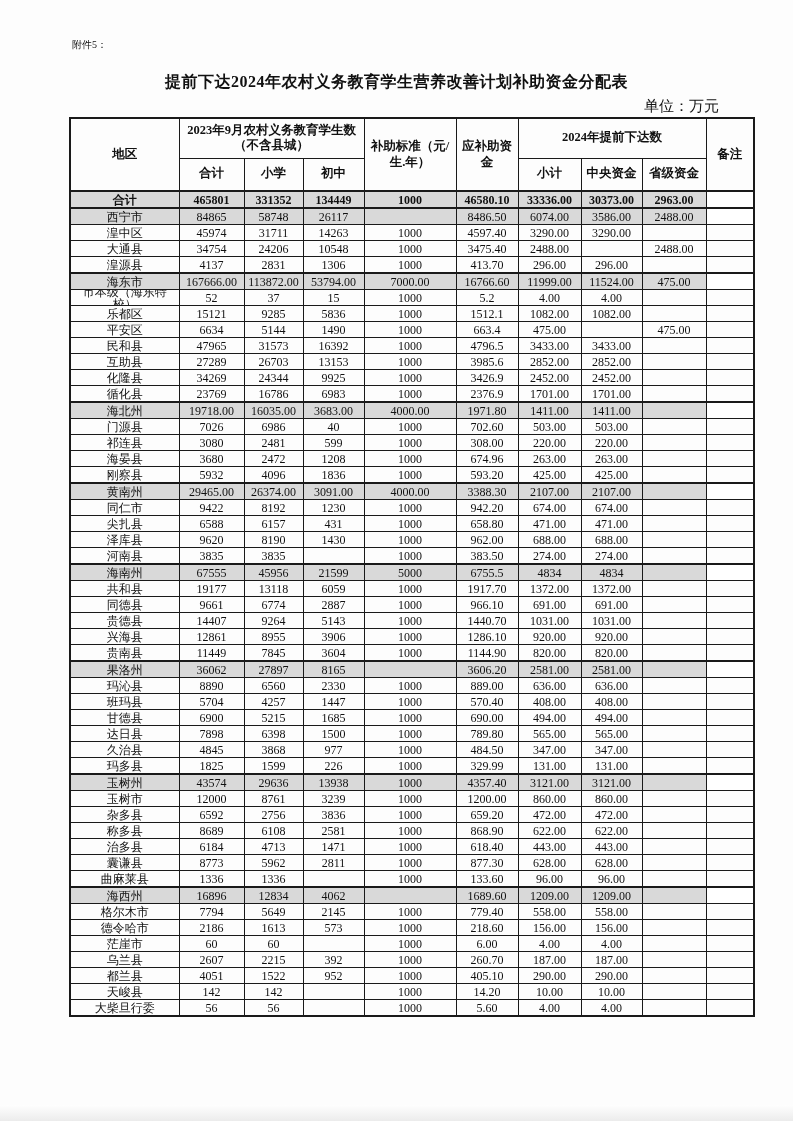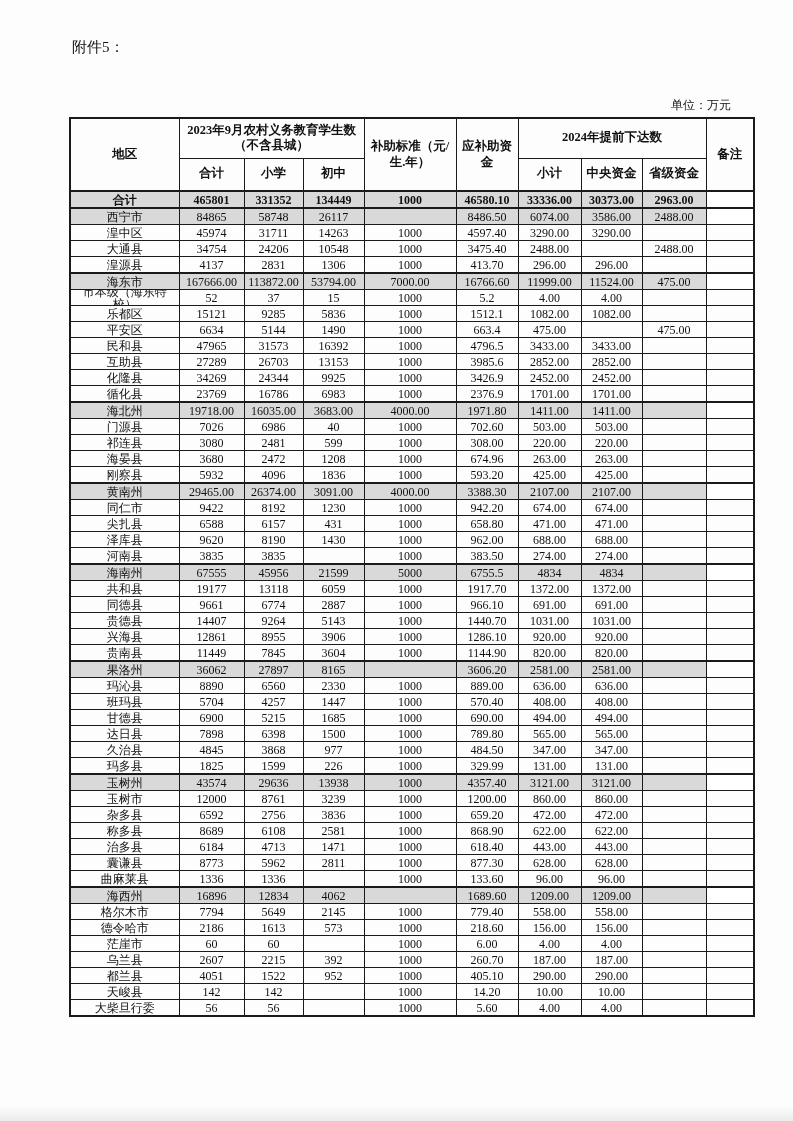--- a/index.html
+++ b/index.html
@@ -12,32 +12,32 @@
     position: relative;
     overflow: hidden;
   }
   .page {
     position: absolute; left: 0; top: 0;
     width: 793px; height: 1121px;
     background: #fdfdfd;
   }
   .attachment-label {
     position: absolute; left: 72px; top: 38px;
-    font-size: 15px;
+    font-size: 10px;
     font-family: Liberation Serif, serif;
   }
   .doc-title {
     position: absolute; left: 0; top: 72px; width: 100%;
     text-align: center;
     font-size: 16px; font-weight: bold;
     letter-spacing: 0.5px;
   }
   .unit-note {
-    position: absolute; top: 97px; right: 62px;
-    font-size: 12px;
+    position: absolute; top: 97px; right: 74px;
+    font-size: 15px;
     margin-left: 33px;
   }
   .table-wrap {
     position: absolute; left: 69px; top: 117px; width: 684px;
   }
   table.alloc {
     border-collapse: collapse;
     table-layout: fixed;
     width: 684px;
     border: 2px solid #1a1a1a;
@@ -88,20 +88,21 @@
     opacity: 0.55;
   }
 </style>
 </head>
 <body>
 
 <div class="page">
 
   <div class="attachment-label">附件5：</div>
 
+  <div class="doc-title">提前下达2024年农村义务教育学生营养改善计划补助资金分配表</div>
 
   <div class="unit-note">单位：万元</div>
 
   <div class="table-wrap">
     <table class="alloc">
       <colgroup>
         <col style="width:109px">
         <col style="width:65px">
         <col style="width:59px">
         <col style="width:61px">

